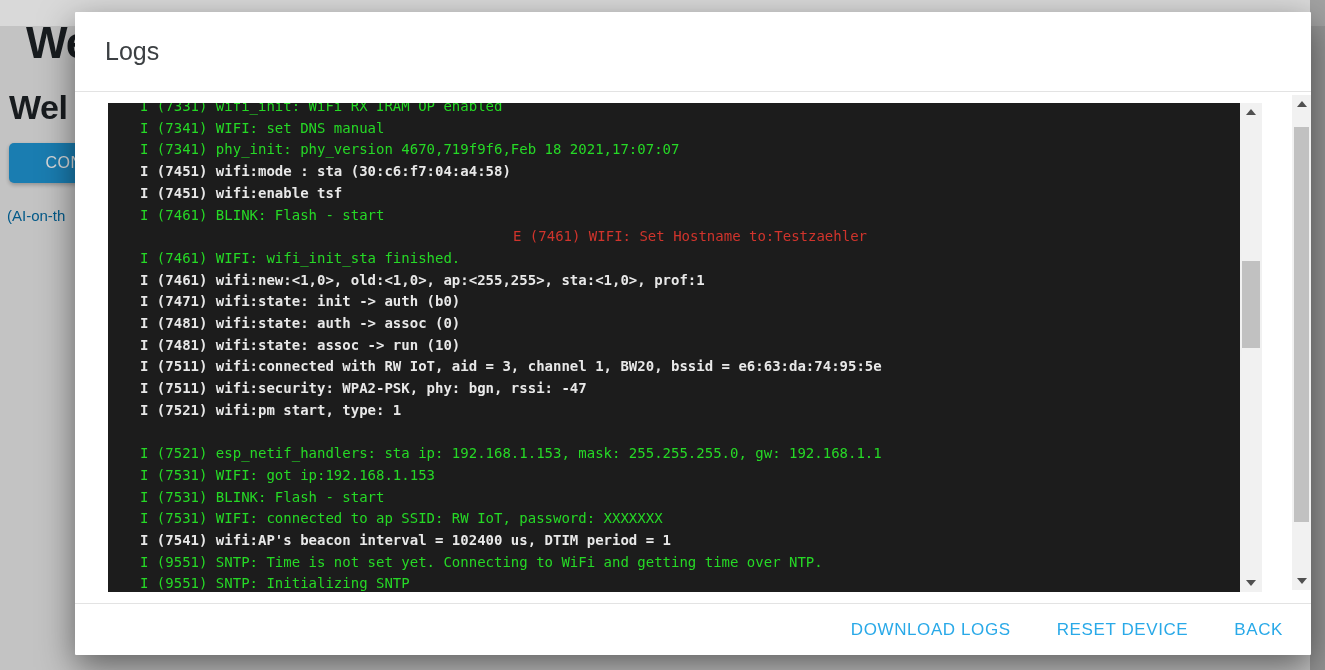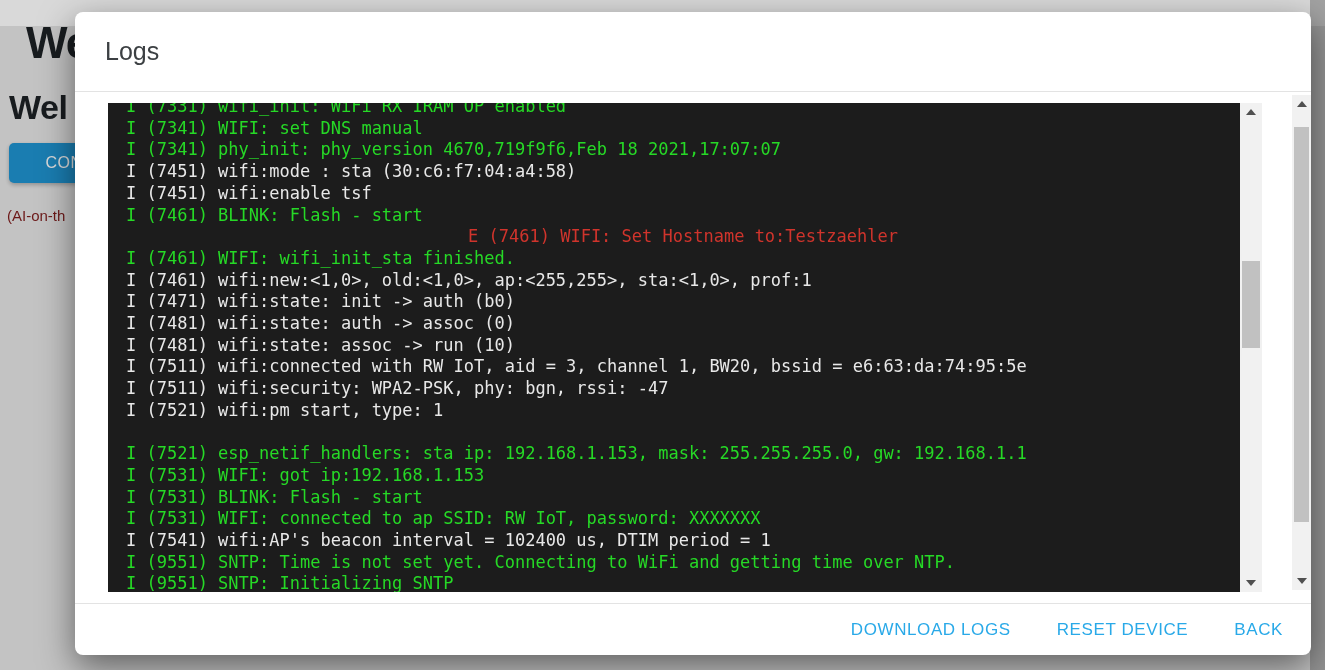--- a/index.html
+++ b/index.html
@@ -13,48 +13,48 @@
   .bg-rightstrip{position:absolute;right:0;top:0;width:15px;height:100%;background:rgba(60,60,60,0.33);}
   .bg-heading1{position:absolute;left:9px;top:18px;font-size:44px;font-weight:700;color:#1d2125;letter-spacing:-1px;margin-left:17px;}
   .bg-heading2{position:absolute;left:9px;top:88px;font-size:34px;font-weight:700;color:#1d2125;letter-spacing:-0.5px;}
   .bg-connect{
     position:absolute;left:9px;top:143px;width:110px;height:40px;
     background:var(--connect-blue,#1f93d1);border:none;border-radius:5px;
     color:#fff;font-size:16px;letter-spacing:0.5px;text-align:center;
     font-family:"Liberation Sans",sans-serif;
     box-shadow:0 2px 4px rgba(0,0,0,0.25);
   }
-  .bg-footnote{position:absolute;left:7px;top:207px;font-size:15px;color:#7f1d1d;}
+  .bg-footnote{position:absolute;left:7px;top:207px;font-size:15px;color:#0369a1;}
   .dim-overlay{position:absolute;left:0;top:0;width:100%;height:100%;background:rgba(0,0,0,0.15);}
 
   
   .modal{
     position:absolute;left:75px;top:12px;width:1236px;height:643px;
-    background:#ffffff;border-radius:8px;
+    background:#ffffff;border-radius:1px;
     box-shadow:0 12px 35px rgba(0,0,0,0.5);
   }
   .modal-header{
     position:absolute;left:0;top:0;width:100%;height:80px;
     border-bottom:1px solid #e3e3e3;box-sizing:border-box;
     display:flex;align-items:center;padding-left:30px;
   }
   .modal-title{font-size:25px;color:#3c4043;}
 
   
   .console{
     position:absolute;left:33px;top:91px;width:1132px;height:489px;
     background:var(--console-bg,#1c1c1c);overflow:hidden;box-sizing:border-box;
   }
   .console-inner{
-    margin-top:-7px;padding-left:18px;
+    margin-top:-7px;padding-left:32px;
     font-family:"DejaVu Sans Mono","Liberation Mono",monospace;
-    font-size:17px;line-height:21.7px;white-space:pre;
+    font-size:14px;line-height:21.7px;white-space:pre;
   }
   .log-line.green{color:var(--log-green,#26d926);}
-  .log-line.white{color:var(--log-white,#e8e8e8);}
+  .log-line.white{color:var(--log-white,#e8e8e8);font-weight:bold;}
   .log-line.red{color:var(--log-red,#d0342c);text-align:center;}
   .log-line.blank{height:21.7px;}
 
   
   .sb-track{position:absolute;background:#f1f1f1;}
   .sb-inner{left:1165px;top:91px;width:22px;height:489px;}
   .sb-modal{left:1217px;top:83px;width:19px;height:495px;}
   .sb-thumb{position:absolute;left:2px;right:2px;background:#c1c1c1;}
   .sb-inner .sb-thumb{top:158px;height:87px;}
   .sb-modal .sb-thumb{top:32px;height:395px;}

